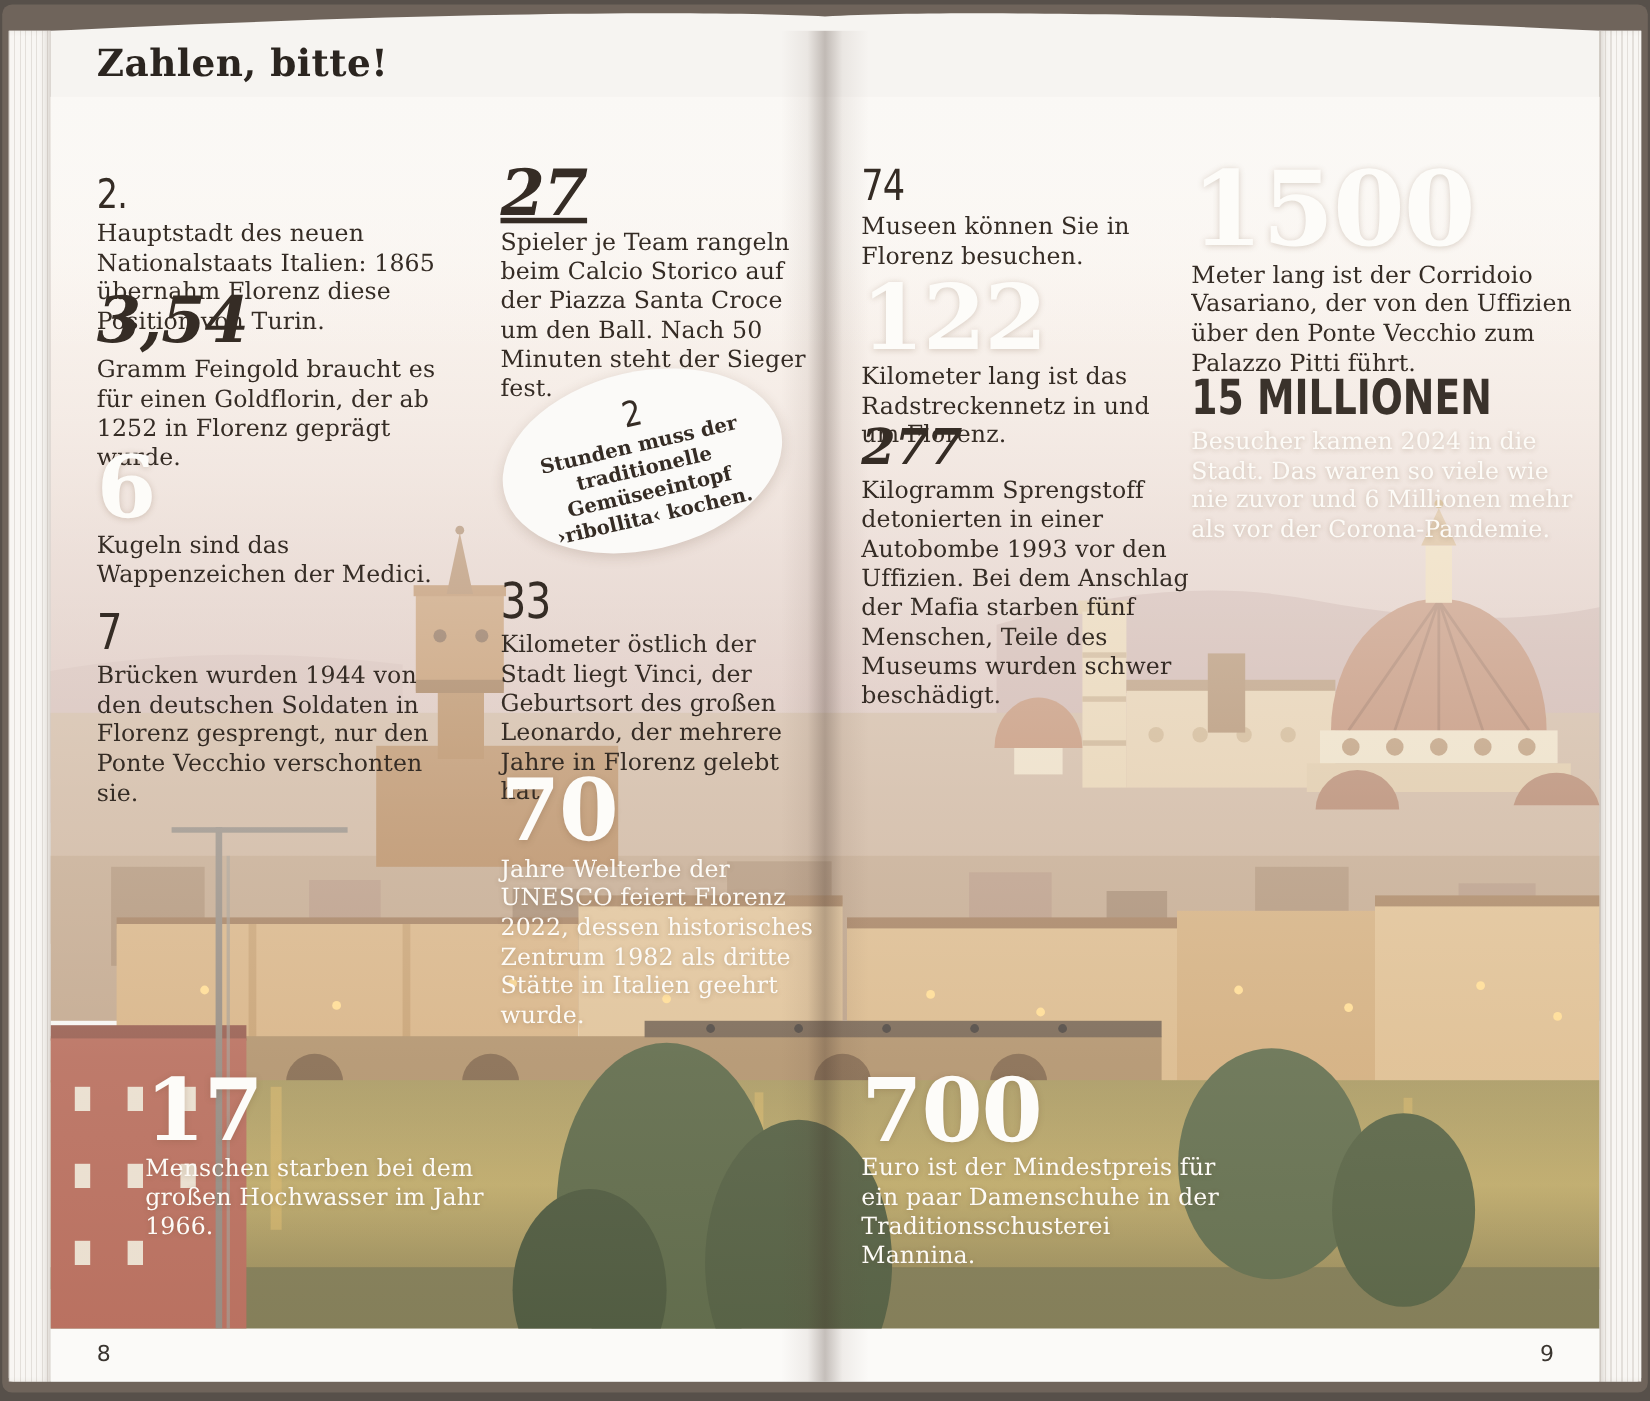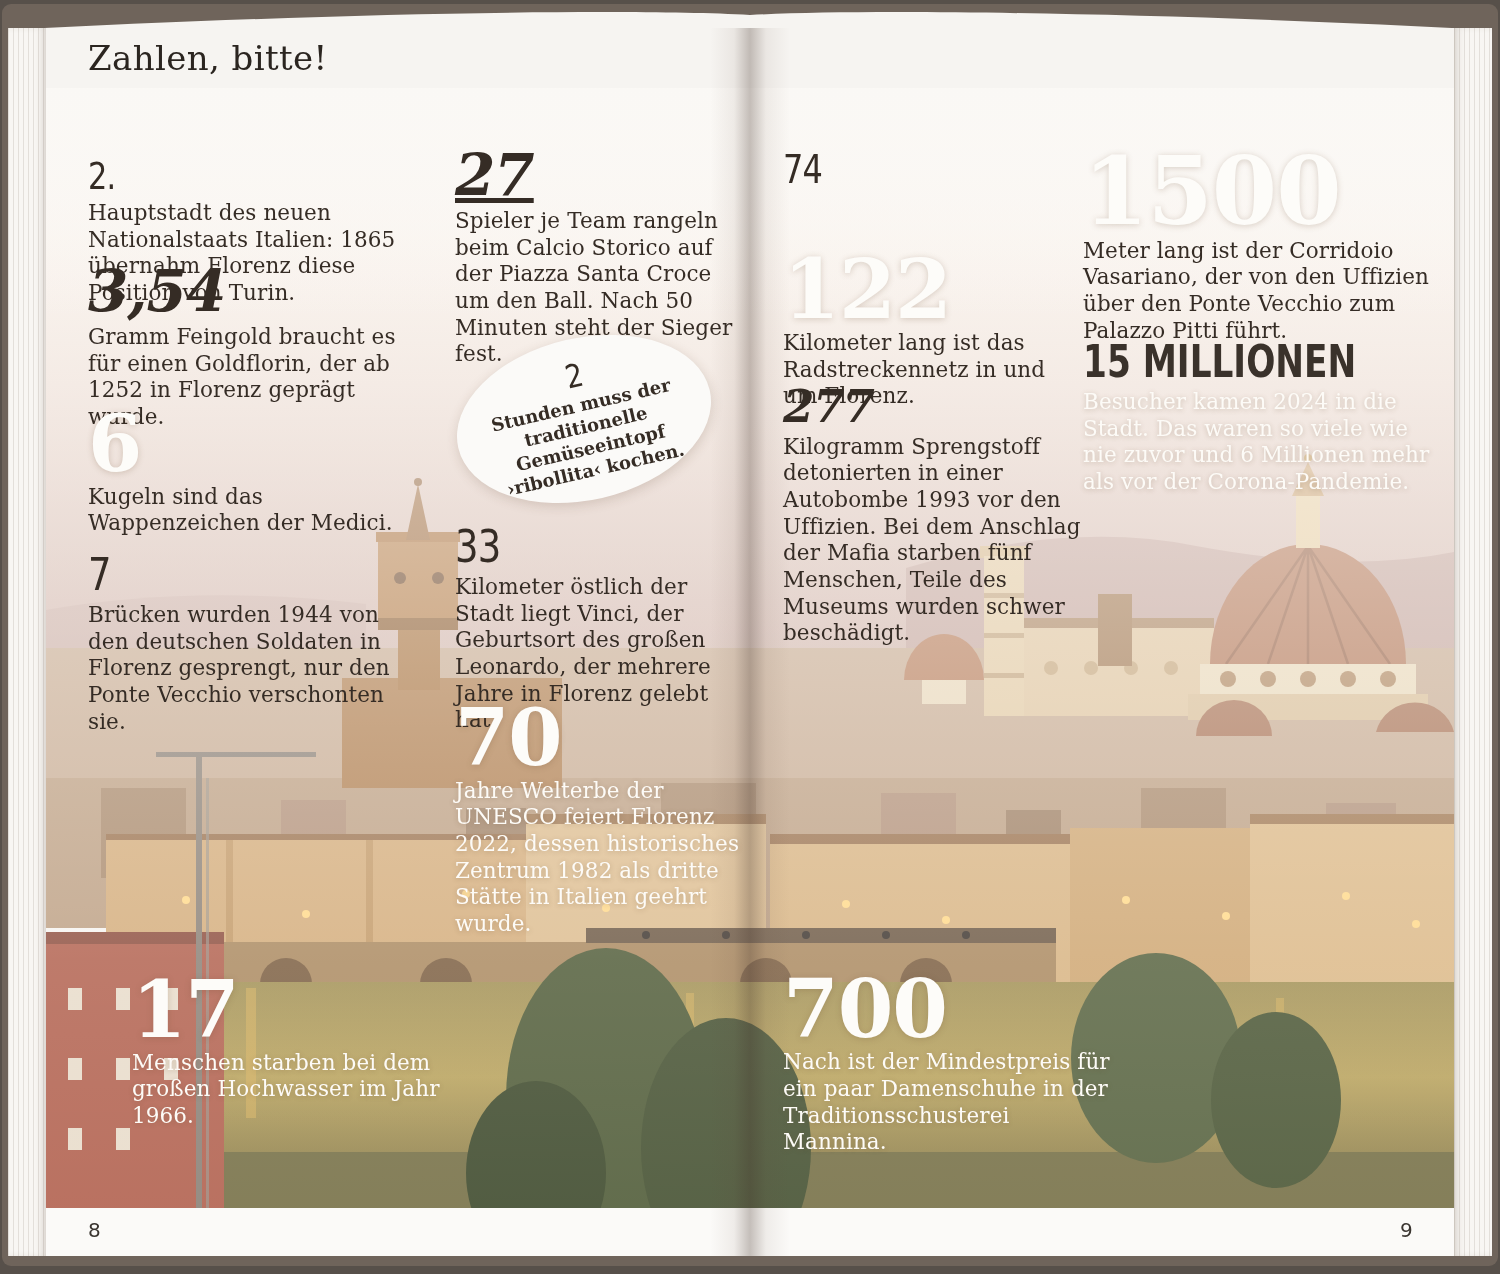--- a/index.html
+++ b/index.html
@@ -27,21 +27,21 @@
     position:absolute;left:38px;top:60px;width:1408px;height:230px;z-index:2;
     background:linear-gradient(180deg,rgba(250,248,245,.98) 0%,rgba(250,248,245,.75) 35%,rgba(250,248,245,0) 100%);
   }
   .footer-band{position:absolute;left:38px;bottom:0;width:1408px;height:48px;background:#fbfaf8;z-index:2;}
   .gutter{
     position:absolute;left:702px;top:0;bottom:0;width:80px;z-index:3;
     background:linear-gradient(90deg,rgba(0,0,0,0) 0%,rgba(95,70,55,.08) 30%,rgba(70,52,42,.30) 50%,rgba(95,70,55,.08) 70%,rgba(0,0,0,0) 100%);
   }
   .page-title{
     position:absolute;left:80px;top:10px;z-index:5;
-    font-family:"DejaVu Serif",serif;font-size:34px;font-weight:400;color:#2b2520;letter-spacing:.4px;
+    font-family:"DejaVu Serif",serif;font-size:34px;font-weight:700;color:#2b2520;letter-spacing:.4px;
   }
   .stat{position:absolute;z-index:5;}
   .num{display:block;color:#352c25;}
   .num-sans{
     font-family:"DejaVu Sans",sans-serif;font-weight:400;line-height:1;
     display:inline-block;transform:scaleX(.82);transform-origin:0 100%;letter-spacing:-1px;
   }
   .num-serif-italic{font-family:"DejaVu Serif",serif;font-style:italic;font-weight:600;line-height:.95;letter-spacing:-1px;}
   .num-serif-white{
     font-family:"DejaVu Serif",serif;font-weight:700;line-height:.88;color:#fdfcf9;letter-spacing:-1px;
@@ -290,32 +290,33 @@
     <span class="num num-sans" style="font-size:45px;">33</span>
     <div class="txt">Kilometer östlich der Stadt liegt Vinci, der Geburtsort des großen Leonardo, der mehrere Jahre in Florenz gelebt hat.</div>
   </div>
   <div class="stat" style="left:447px;top:676px;width:300px;">
     <span class="num num-serif-white" style="font-size:78px;">70</span>
     <div class="txt white">Jahre Welterbe der UNESCO feiert Florenz 2022, dessen historisches Zentrum 1982 als dritte Stätte in Italien geehrt wurde.</div>
   </div>
 
   <div class="stat" style="left:775px;top:122px;width:290px;">
     <span class="num num-sans" style="font-size:39px;">74</span>
+    <div class="txt">Museen können Sie in Florenz besuchen.</div>
   </div>
   <div class="stat" style="left:775px;top:225px;width:300px;">
     <span class="num num-serif-white" style="font-size:82px;">122</span>
     <div class="txt">Kilometer lang ist das Radstreckennetz in und um Florenz.</div>
   </div>
   <div class="stat" style="left:775px;top:358px;width:300px;">
     <span class="num num-serif-italic" style="font-size:45px;">277</span>
     <div class="txt">Kilogramm Sprengstoff detonierten in einer Autobombe 1993 vor den Uffizien. Bei dem Anschlag der Mafia starben fünf Menschen, Teile des Museums wurden schwer beschädigt.</div>
   </div>
   <div class="stat" style="left:775px;top:946px;width:330px;">
     <span class="num num-serif-white" style="font-size:80px;">700</span>
-    <div class="txt white">Nach ist der Mindestpreis für ein paar Damenschuhe in der Traditionsschusterei Mannina.</div>
+    <div class="txt white">Euro ist der Mindestpreis für ein paar Damenschuhe in der Traditionsschusterei Mannina.</div>
   </div>
   <div class="stat" style="left:1075px;top:122px;width:352px;">
     <span class="num num-serif-white" style="font-size:94px;">1500</span>
     <div class="txt">Meter lang ist der Corridoio Vasariano, der von den Uffizien über den Ponte Vecchio zum Palazzo Pitti führt.</div>
   </div>
   <div class="stat" style="left:1075px;top:312px;width:352px;">
     <span class="num num-caps" style="font-size:44px;">15 MILLIONEN</span>
     <div class="txt white">Besucher kamen 2024 in die Stadt. Das waren so viele wie nie zuvor und 6 Millionen mehr als vor der Corona-Pandemie.</div>
   </div>
 

